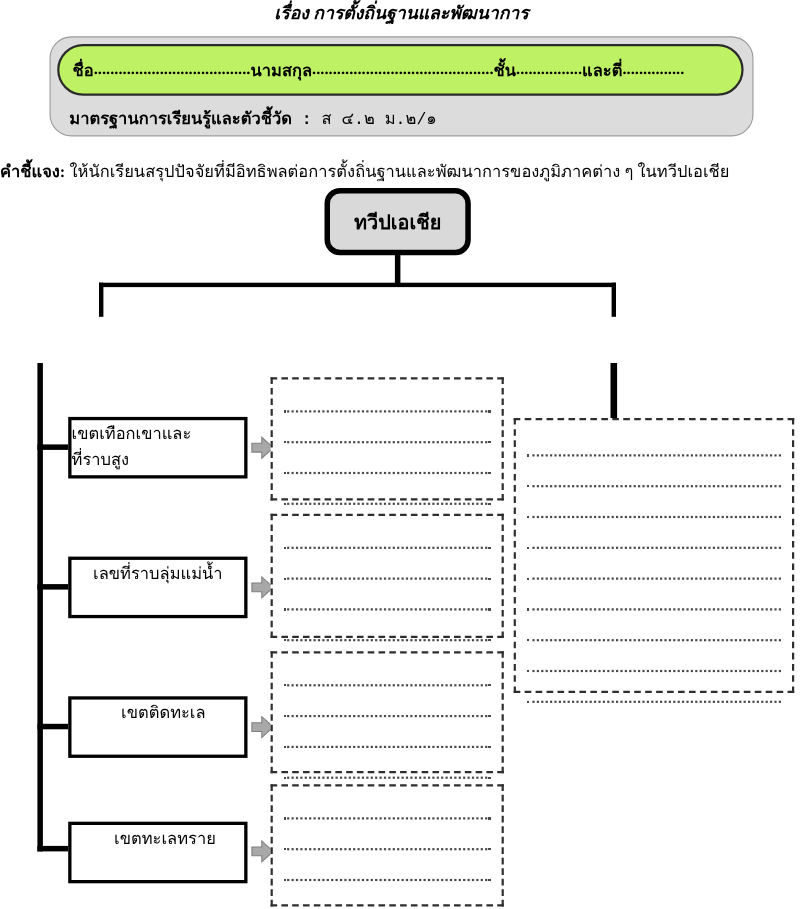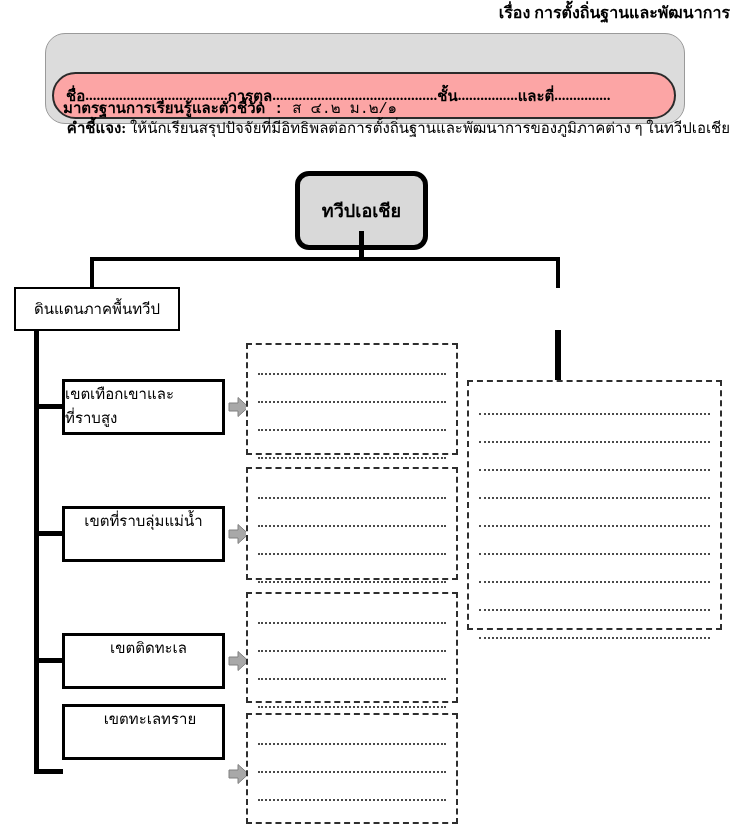--- a/index.html
+++ b/index.html
@@ -7,65 +7,65 @@
     position:relative;
     width:730px;height:826px;
     background:#ffffff;
     font-family:"Liberation Serif","DejaVu Serif",serif;
     color:#000;
     overflow:hidden;
   }
   
   .title{
     position:absolute;left:0;top:0;width:100%;
-    text-align:right;font-weight:bold;font-size:16px;line-height:26px;
+    text-align:center;font-weight:bold;font-size:16px;line-height:26px;font-style:italic;
   }
   .header-box{
     position:absolute;left:45px;top:33px;width:640px;height:91px;
     background:#dcdcdc;border:1px solid #9a9a9a;border-radius:20px;
     box-sizing:border-box;
   }
   .name-box{
     position:absolute;left:6px;top:6px;width:624px;height:47px;
-    background:#fca5a5;border:2px solid #2b2b2b;border-radius:24px;
+    background:#bef264;border:2px solid #2b2b2b;border-radius:24px;
     box-sizing:border-box;
     display:flex;align-items:center;
     padding:0 12px;font-weight:bold;font-size:15px;
-    white-space:nowrap;overflow:hidden;margin-top:32px;
+    white-space:nowrap;overflow:hidden;
   }
   .standard-line{
     position:absolute;left:17px;top:62px;font-size:15px;white-space:nowrap;font-family:Liberation Mono, monospace;
   }
   .standard-line .lbl{font-weight:bold;}
   .instruction{
-    position:absolute;left:0;top:116px;width:100%;
-    text-align:right;font-size:15px;white-space:nowrap;
+    position:absolute;left:0;top:144px;width:100%;
+    text-align:left;font-size:15px;white-space:nowrap;
   }
   .instruction .lbl{font-weight:bold;}
   
   .root-box{
-    position:absolute;left:295px;top:171px;width:133px;height:79px;
+    position:absolute;left:295px;top:171px;width:133px;height:61px;
     background:#d9d9d9;border:5px solid #000;border-radius:14px;
     box-sizing:border-box;
     display:flex;align-items:center;justify-content:center;
     font-weight:bold;font-size:18px;
   }
   .branch-box{
     position:absolute;width:166px;height:44px;
     background:#fff;border:2px solid #000;box-sizing:border-box;
     display:flex;align-items:center;justify-content:center;font-size:15px;
   }
   .branch-left{left:14px;top:287px;}
   .branch-right{left:475px;top:287px;}
   .zone-box{
     position:absolute;left:62px;width:163px;height:56px;
     background:#fff;border:3px solid #000;box-sizing:border-box;
     display:flex;justify-content:center;font-size:15px;
   }
-  .zone-1{top:379px;} .zone-2{top:506px;} .zone-3{top:633px;padding-left:10px;} .zone-4{top:704px;padding-left:13px;}
+  .zone-1{top:379px;} .zone-2{top:506px;} .zone-3{top:633px;padding-left:10px;} .zone-4{top:747px;padding-left:13px;}
   
   .line{position:absolute;background:#000;}
   .v-root   {left:359px;top:231px;width:5px;height:27px;}
   .h-main   {left:90px; top:257px;width:470px;height:4px;}
   .v-left   {left:90px; top:257px;width:4px;height:31px;}
   .v-right  {left:556px;top:257px;width:4px;height:31px;}
   .v-island {left:555px;top:330px;width:6px;height:51px;}
   .trunk    {left:34px; top:330px;width:5px;height:444px;}
   .stub{left:34px;width:29px;height:5px;}
   .stub-1{top:404px;} .stub-2{top:531px;} .stub-3{top:658px;} .stub-4{top:769px;}
@@ -86,21 +86,21 @@
 <body>
 
 <div class="page">
 
   <div class="title">เรื่อง การตั้งถิ่นฐานและพัฒนาการ</div>
 
   <div class="header-box">
     <div class="name-box">
       <span>ชื่อ</span>
         <span>......................................</span>
-        <span>การตุล</span>
+        <span>นามสกุล</span>
         <span>............................................</span>
         <span>ชั้น</span>
         <span>................</span>
         <span>และตี่</span>
         <span>...............</span>
     </div>
     <div class="standard-line">
       <span class="lbl">มาตรฐานการเรียนรู้และตัวชี้วัด</span><span class="lbl"> : </span><span>ส ๔.๒ ม.๒/๑</span>
     </div>
   </div>
@@ -117,29 +117,26 @@
   <div class="line h-main"></div>
   <div class="line v-left"></div>
   <div class="line v-right"></div>
   <div class="line v-island"></div>
   <div class="line trunk"></div>
   <div class="line stub stub-1"></div>
   <div class="line stub stub-2"></div>
   <div class="line stub stub-3"></div>
   <div class="line stub stub-4"></div>
 
-  <div class="branch-box branch-left">
-    <span>ดินแดนภาคพื้นทวีป</span>
-  </div>
 
   <div class="zone-box zone-1">
     <span>เขตเทือกเขาและที่ราบสูง</span>
   </div>
   <div class="zone-box zone-2">
-    <span>เขตที่ราบลุ่มแม่น้ำ</span>
+    <span>เลขที่ราบลุ่มแม่น้ำ</span>
   </div>
   <div class="zone-box zone-3">
     <span>เขตติดทะเล</span>
   </div>
   <div class="zone-box zone-4">
     <span>เขตทะเลทราย</span>
   </div>
 
   <div class="arrow arrow-1">
     <svg width="22" height="22" viewBox="0 0 22 22">

